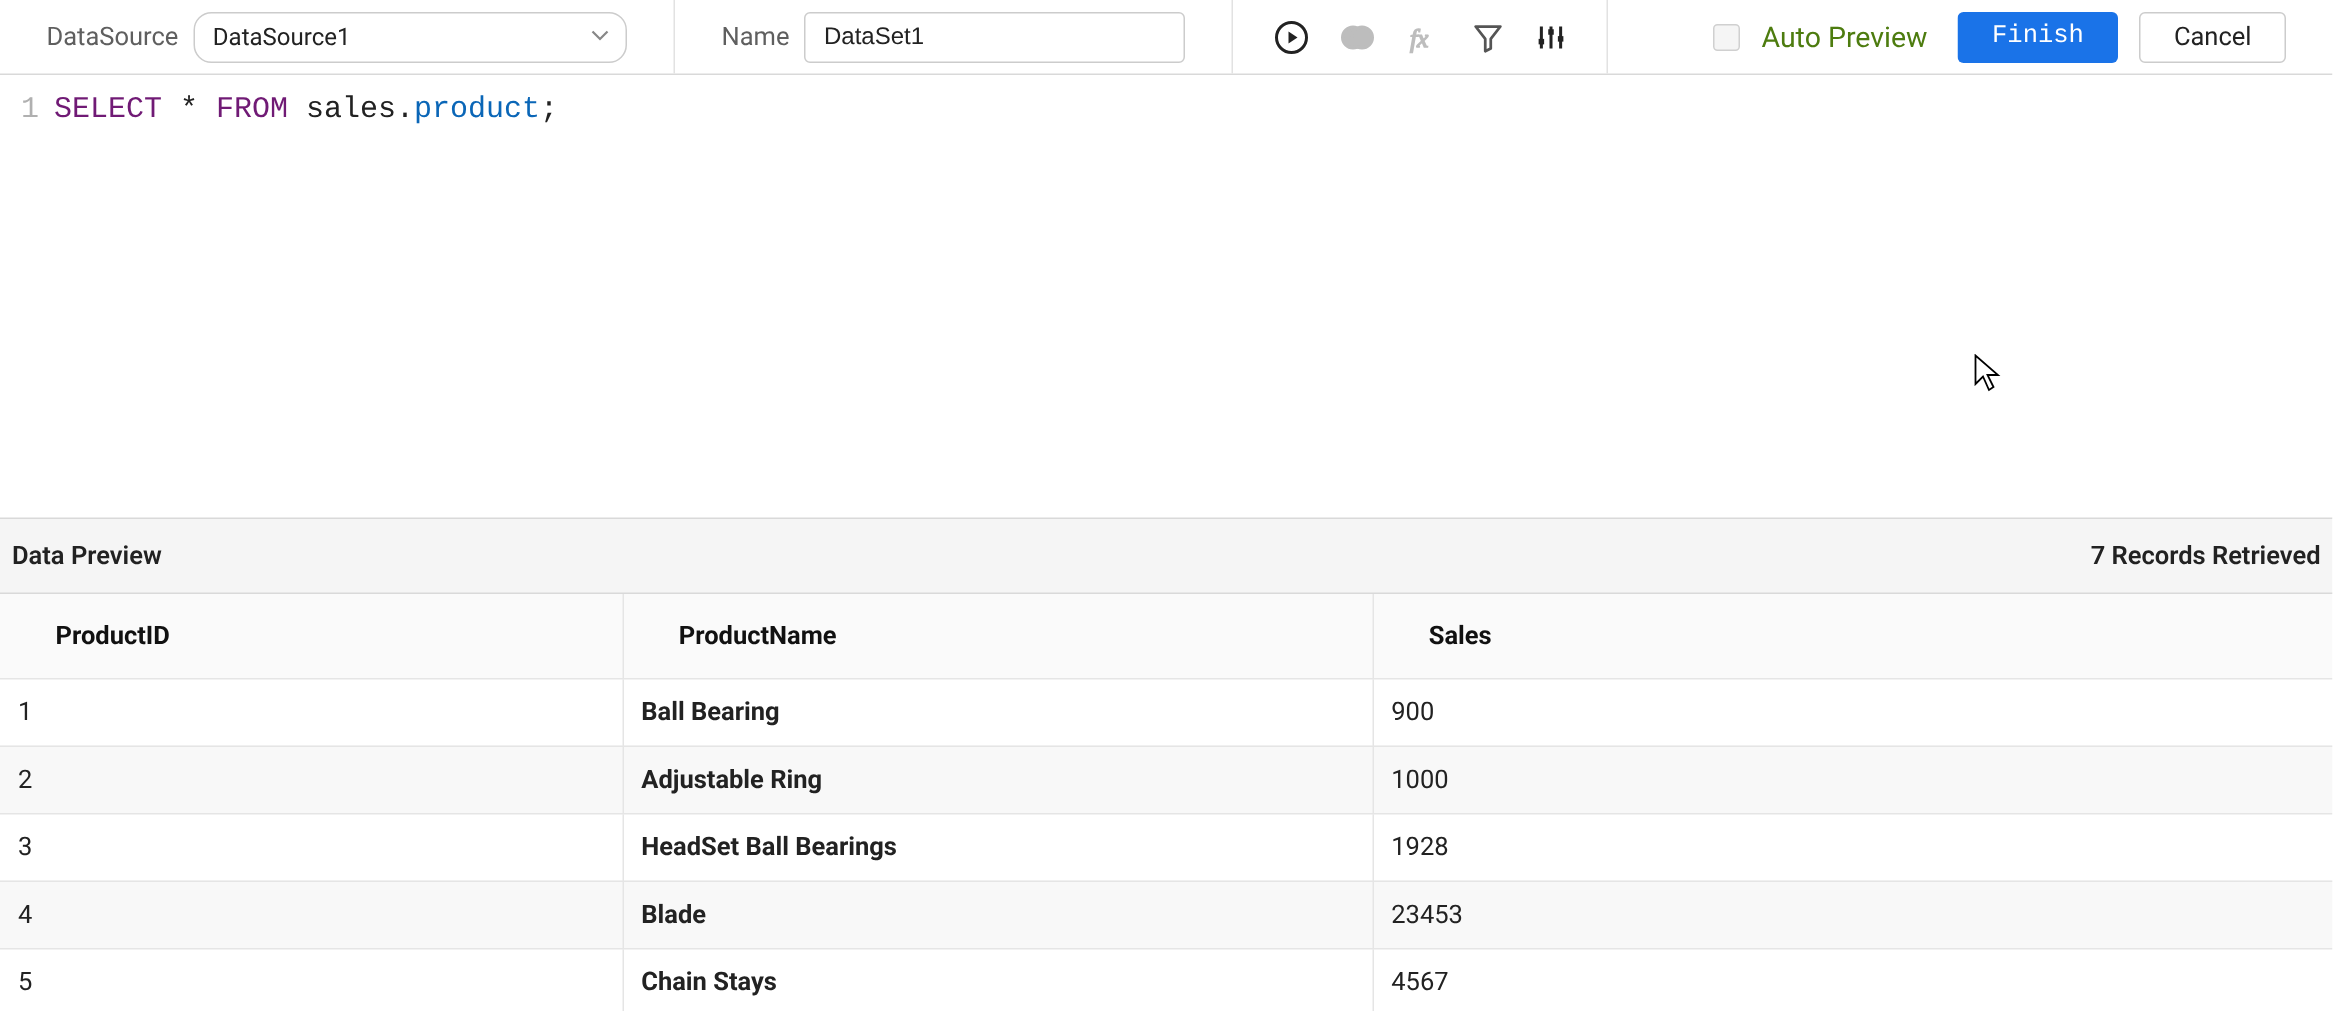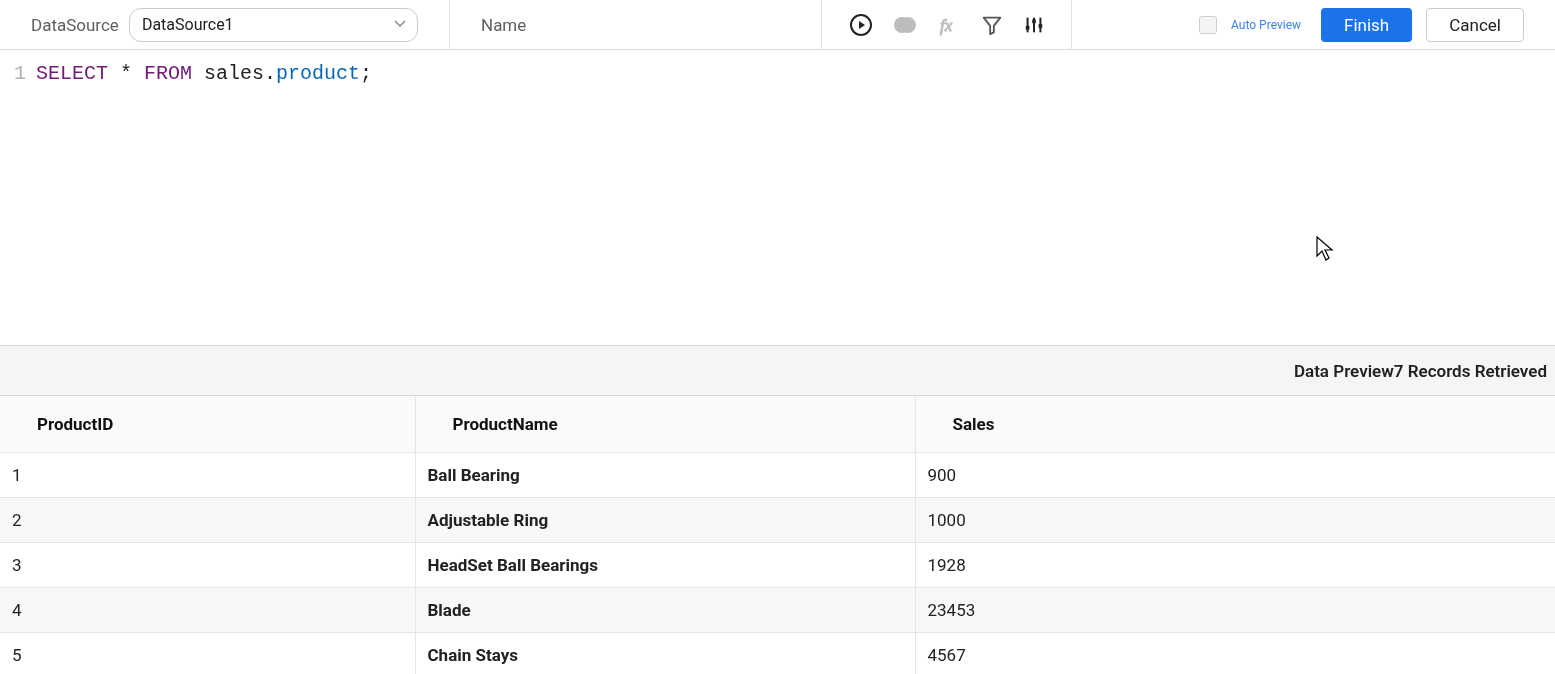--- a/index.html
+++ b/index.html
@@ -86,33 +86,33 @@
   .tool-icon.disabled svg { stroke: #bdbdbd; fill: #bdbdbd; }
   .tool-icon.disabled { cursor: default; }
 
   .checkbox {
     width: 18px;
     height: 18px;
     border: 1px solid #d0d0d0;
     border-radius: 3px;
     background: #f5f5f5;
   }
-  .checkbox-label { color: #3b82f6; font-size: 12px; margin-right: 6px; }
+  .checkbox-label { color: #4d7c0f; font-size: 19px; margin-right: 6px; }
 
   .btn {
     height: 34px;
     padding: 0 22px;
     border-radius: 4px;
     font-size: 17px;
     cursor: pointer;
     display: flex;
     align-items: center;
     border: 1px solid transparent;
   }
-  .btn-primary { background: #1a73e8; color: #fff; }
+  .btn-primary { background: #1a73e8; color: #fff; font-family: Liberation Mono, monospace; }
   .btn-secondary { background: #fff; color: #222; border-color: #ccc; }
 
   
   .editor {
     display: flex;
     height: 296px;
     border-bottom: 1px solid #d9d9d9;
     position: relative;
   }
   .gutter {
@@ -134,21 +134,21 @@
   .kw { color: #701a75; font-weight: 500; }
   .id { color: #0a66b7; }
 
   
   .preview-header {
     height: 50px;
     background: #f5f5f5;
     border-bottom: 1px solid #d9d9d9;
     display: flex;
     align-items: center;
-    justify-content: flex-end;
+    justify-content: space-between;
     padding: 0 8px;
     font-size: 17px;
     font-weight: 600;
     color: #222;
   }
 
   
   table.preview {
     width: 100%;
     border-collapse: collapse;
@@ -197,20 +197,21 @@
       <span class="select-chevron">
         <svg width="16" height="16" viewBox="0 0 16 16" fill="none" stroke="#888" stroke-width="1.5">
             <polyline points="3,6 8,11 13,6"></polyline>
           </svg>
       </span>
     </div>
   </div>
 
   <div class="toolbar-group group-name">
     <span class="label">Name</span>
+    <input class="text-input" type="text" value="DataSet1" style="">
   </div>
 
   <div class="toolbar-group group-tools">
     <span class="tool-icon">
       <svg width="24" height="24" viewBox="0 0 24 24" fill="none" stroke="#222" stroke-width="2">
           <circle cx="12" cy="12" r="10"></circle>
           <polygon points="10,8 16,12 10,16" fill="#222" stroke="none"></polygon>
         </svg>
     </span>
     <span class="tool-icon disabled">

